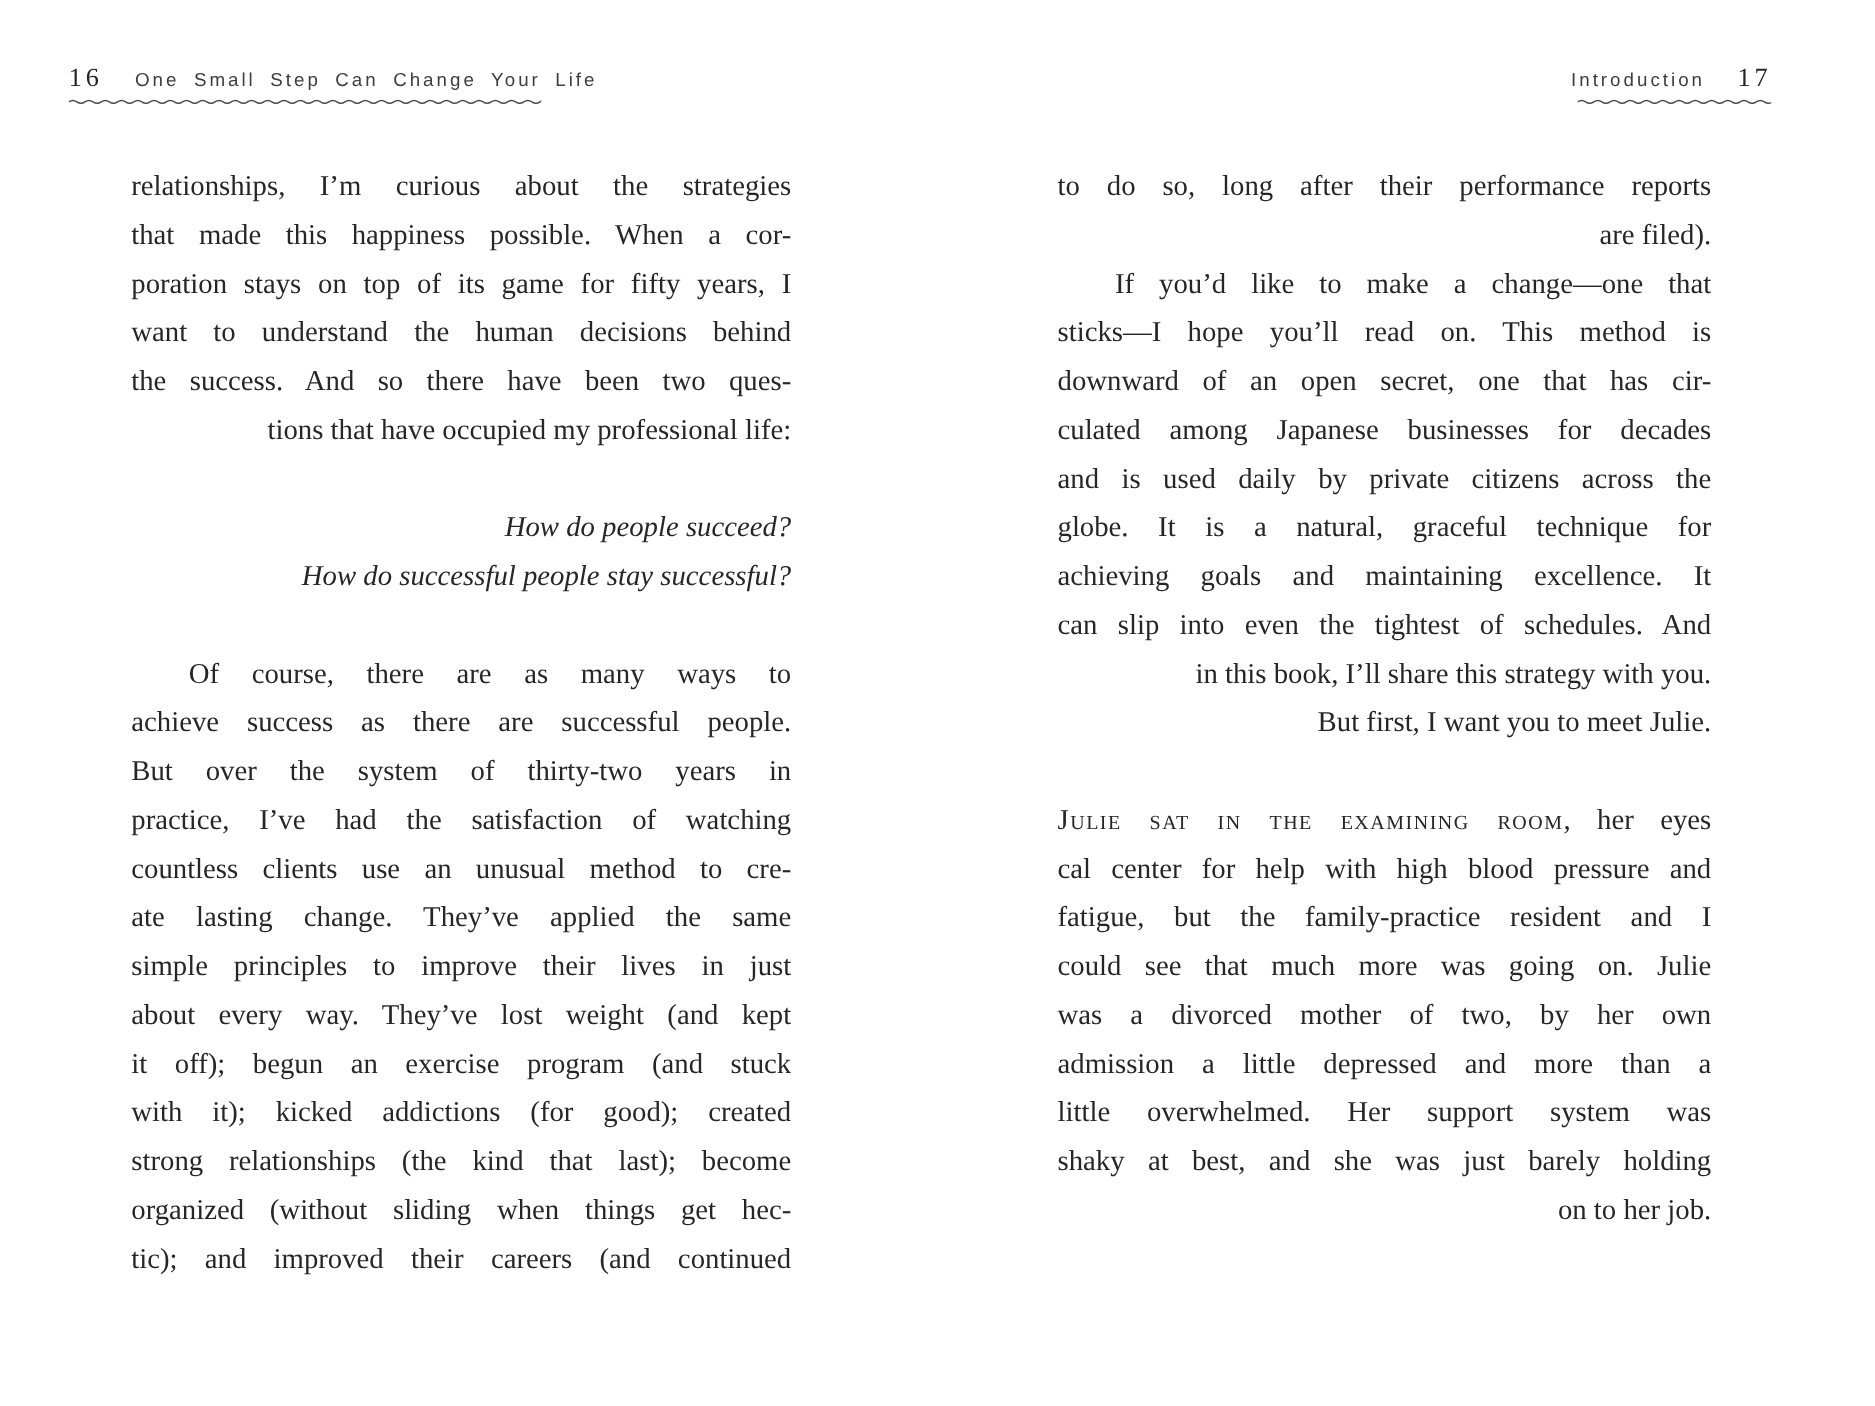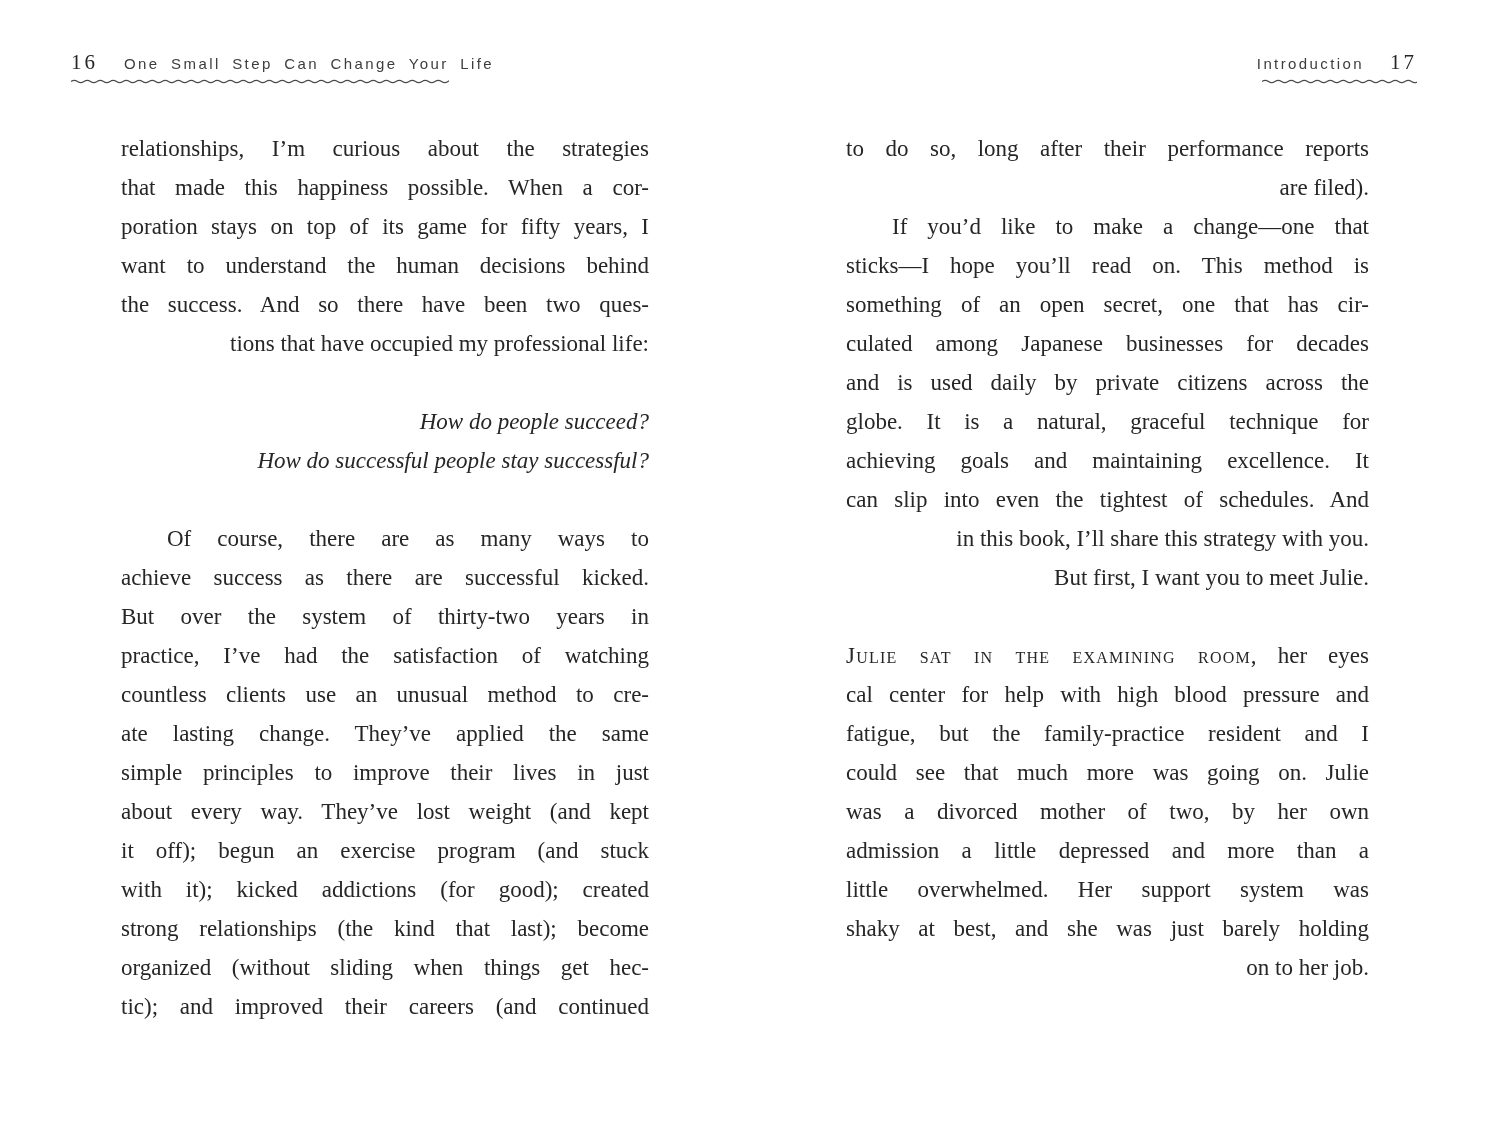--- a/index.html
+++ b/index.html
@@ -3,21 +3,21 @@
 <meta charset="utf-8">
 <style>
   * { margin:0; padding:0; box-sizing:border-box; }
   html,body { background:#ffffff; }
   .screen {
     position:relative; width:1500px; height:1125px;
     background:var(--bg,#ffffff); overflow:hidden;
     font-family:"Liberation Serif", serif;
   }
   .page { position:absolute; top:0; width:750px; height:1125px; }
-  .page.left  { left:0;margin-left:16px; }
+  .page.left  { left:0; }
   .page.right { left:724px; }
 
   .pheader { position:absolute; top:50px; display:flex; align-items:baseline; gap:26px; }
   .page.left  .pheader { left:55px; }
   .page.right .pheader { right:57px; }
 
   .pagenum {
     font-family:"Liberation Serif", serif; font-size:21px;
     letter-spacing:3px; color:var(--text,#262626);
   }
@@ -63,21 +63,21 @@
         <div class="bline just"><span>that made this happiness possible. When a cor-</span></div>
         <div class="bline just"><span>poration stays on top of its game for fifty years, I</span></div>
         <div class="bline just"><span>want to understand the human decisions behind</span></div>
         <div class="bline just"><span>the success. And so there have been two ques-</span></div>
         <div class="bline"><span>tions that have occupied my professional life:</span></div>
         <div class="bline blank"></div>
         <div class="bline indent italic"><span>How do people succeed?</span></div>
         <div class="bline indent italic"><span>How do successful people stay successful?</span></div>
         <div class="bline blank"></div>
         <div class="bline just indent"><span>Of course, there are as many ways to</span></div>
-        <div class="bline just"><span>achieve success as there are successful kicked.</span></div>
+        <div class="bline just"><span>achieve success as there are successful people.</span></div>
         <div class="bline just"><span>But over the system of thirty-two years in</span></div>
         <div class="bline just"><span>practice, I’ve had the satisfaction of watching</span></div>
         <div class="bline just"><span>countless clients use an unusual method to cre-</span></div>
         <div class="bline just"><span>ate lasting change. They’ve applied the same</span></div>
         <div class="bline just"><span>simple principles to improve their lives in just</span></div>
         <div class="bline just"><span>about every way. They’ve lost weight (and kept</span></div>
         <div class="bline just"><span>it off); begun an exercise program (and stuck</span></div>
         <div class="bline just"><span>with it); kicked addictions (for good); created</span></div>
         <div class="bline just"><span>strong relationships (the kind that last); become</span></div>
         <div class="bline just"><span>organized (without sliding when things get hec-</span></div>
@@ -91,21 +91,21 @@
       <span class="pagenum">17</span>
     </header>
     <svg class="wave" viewBox="0 0 155 9" preserveAspectRatio="none">
       <path d="M0 4.5 Q 3.25 2.2 6.5 4.5 Q 9.75 6.8 13 4.5 Q 16.25 2.2 19.5 4.5 Q 22.75 6.8 26 4.5 Q 29.25 2.2 32.5 4.5 Q 35.75 6.8 39 4.5 Q 42.25 2.2 45.5 4.5 Q 48.75 6.8 52 4.5 Q 55.25 2.2 58.5 4.5 Q 61.75 6.8 65 4.5 Q 68.25 2.2 71.5 4.5 Q 74.75 6.8 78 4.5 Q 81.25 2.2 84.5 4.5 Q 87.75 6.8 91 4.5 Q 94.25 2.2 97.5 4.5 Q 100.75 6.8 104 4.5 Q 107.25 2.2 110.5 4.5 Q 113.75 6.8 117 4.5 Q 120.25 2.2 123.5 4.5 Q 126.75 6.8 130 4.5 Q 133.25 2.2 136.5 4.5 Q 139.75 6.8 143 4.5 Q 146.25 2.2 149.5 4.5 Q 152.75 6.8 156 4.5"></path>
     </svg>
     <div class="pbody">
         <div class="bline just"><span>to do so, long after their performance reports</span></div>
         <div class="bline"><span>are filed).</span></div>
         <div class="bline just indent"><span>If you’d like to make a change—one that</span></div>
         <div class="bline just"><span>sticks—I hope you’ll read on. This method is</span></div>
-        <div class="bline just"><span>something of an open secret, one that has cir-</span></div>
+        <div class="bline just"><span>downward of an open secret, one that has cir-</span></div>
         <div class="bline just"><span>culated among Japanese businesses for decades</span></div>
         <div class="bline just"><span>and is used daily by private citizens across the</span></div>
         <div class="bline just"><span>globe. It is a natural, graceful technique for</span></div>
         <div class="bline just"><span>achieving goals and maintaining excellence. It</span></div>
         <div class="bline just"><span>can slip into even the tightest of schedules. And</span></div>
         <div class="bline"><span>in this book, I’ll share this strategy with you.</span></div>
         <div class="bline indent"><span>But first, I want you to meet Julie.</span></div>
         <div class="bline blank"></div>
         <div class="bline just"><span class="sc">Julie sat in the examining room</span><span>, her eyes</span></div>
         <div class="bline just"><span>cal center for help with high blood pressure and</span></div>

